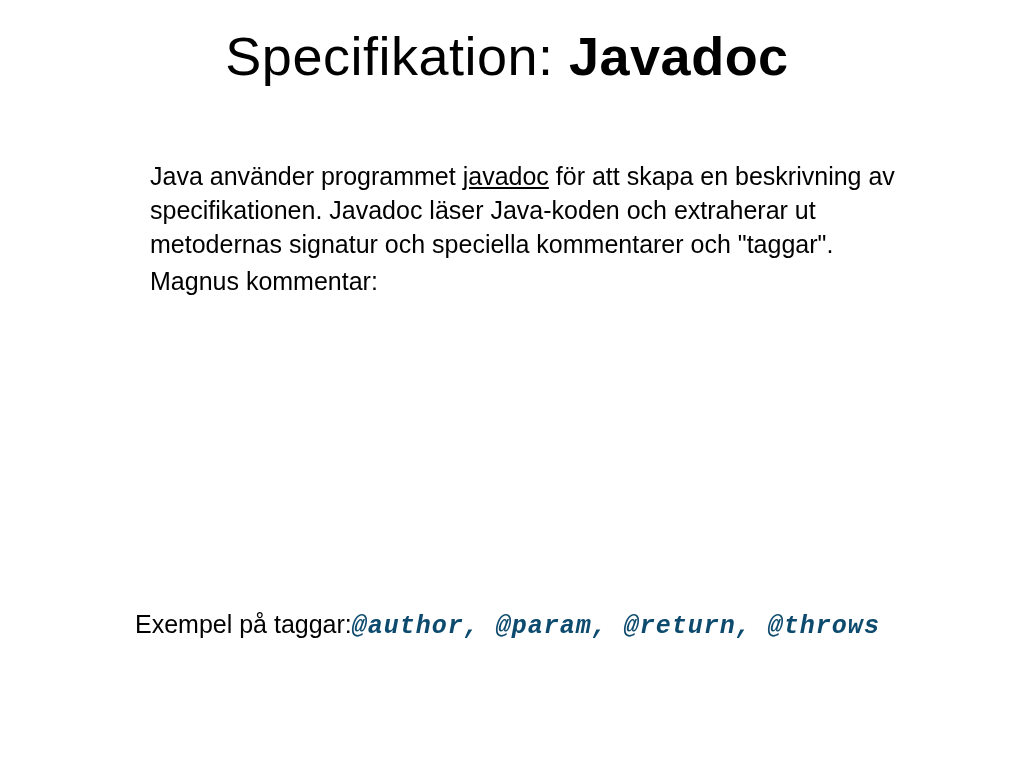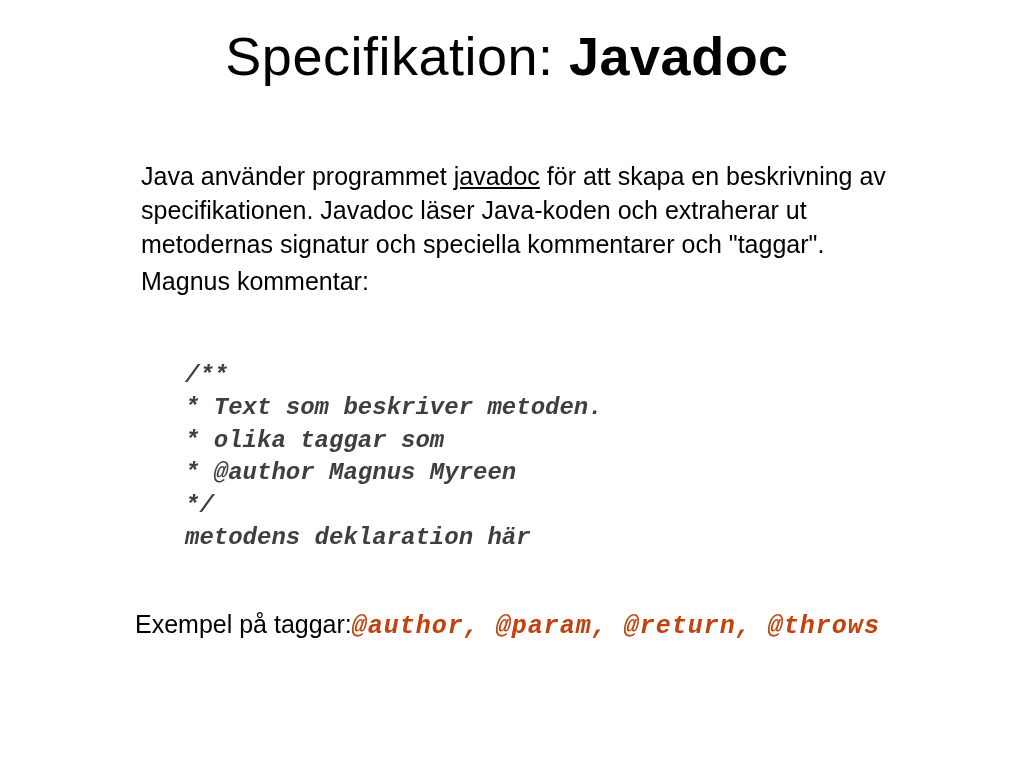--- a/index.html
+++ b/index.html
@@ -26,21 +26,21 @@
     font-size: 54px;
     font-weight: 400;
     letter-spacing: 0.5px;
   }
   .title .bold {
     font-weight: 700;
   }
   .body {
     position: absolute;
     top: 160px;
-    left: 141px;
+    left: 150px;
     width: 770px;
     font-size: 25px;
     line-height: 1.35;
   }
   .body .u {
     text-decoration: underline;
   }
   .body p {
     margin: 0 0 4px 0;
   }
@@ -60,44 +60,38 @@
     position: absolute;
     top: 610px;
     left: 135px;
     width: 800px;
     font-size: 25px;
   }
   .tags {
     font-family: "Courier New", Courier, monospace;
     font-weight: bold;
     font-style: italic;
-    color: #c2410c;
+    color: #0c4a6e;
     letter-spacing: 1px;
   }
 </style>
 </head>
 <body>
 
 <div class="slide">
 
   <div class="title">
     <span>Specifikation: </span><span class="bold">Javadoc</span>
   </div>
 
   <div class="body">
     <p>
       <span>Java använder programmet </span><span class="u">javadoc</span><span> för att skapa en beskrivning av specifikationen. Javadoc läser Java-koden och extraherar ut metodernas signatur och speciella kommentarer och "taggar".</span>
     </p>
     <p>Magnus kommentar:</p>
   </div>
 
-  <div class="code-block"><span>/**</span>
-<span>* Text som beskriver metoden.</span>
-<span>* olika taggar som</span>
-<span>* @author Magnus Myreen</span>
-<span>*/</span>
-<span>metodens deklaration här</span></div>
 
   <div class="footer">
     <span>Exempel på taggar:</span><span class="tags">@author, @param, @return, @throws</span>
   </div>
 
 </div>
 
 </body></html>

